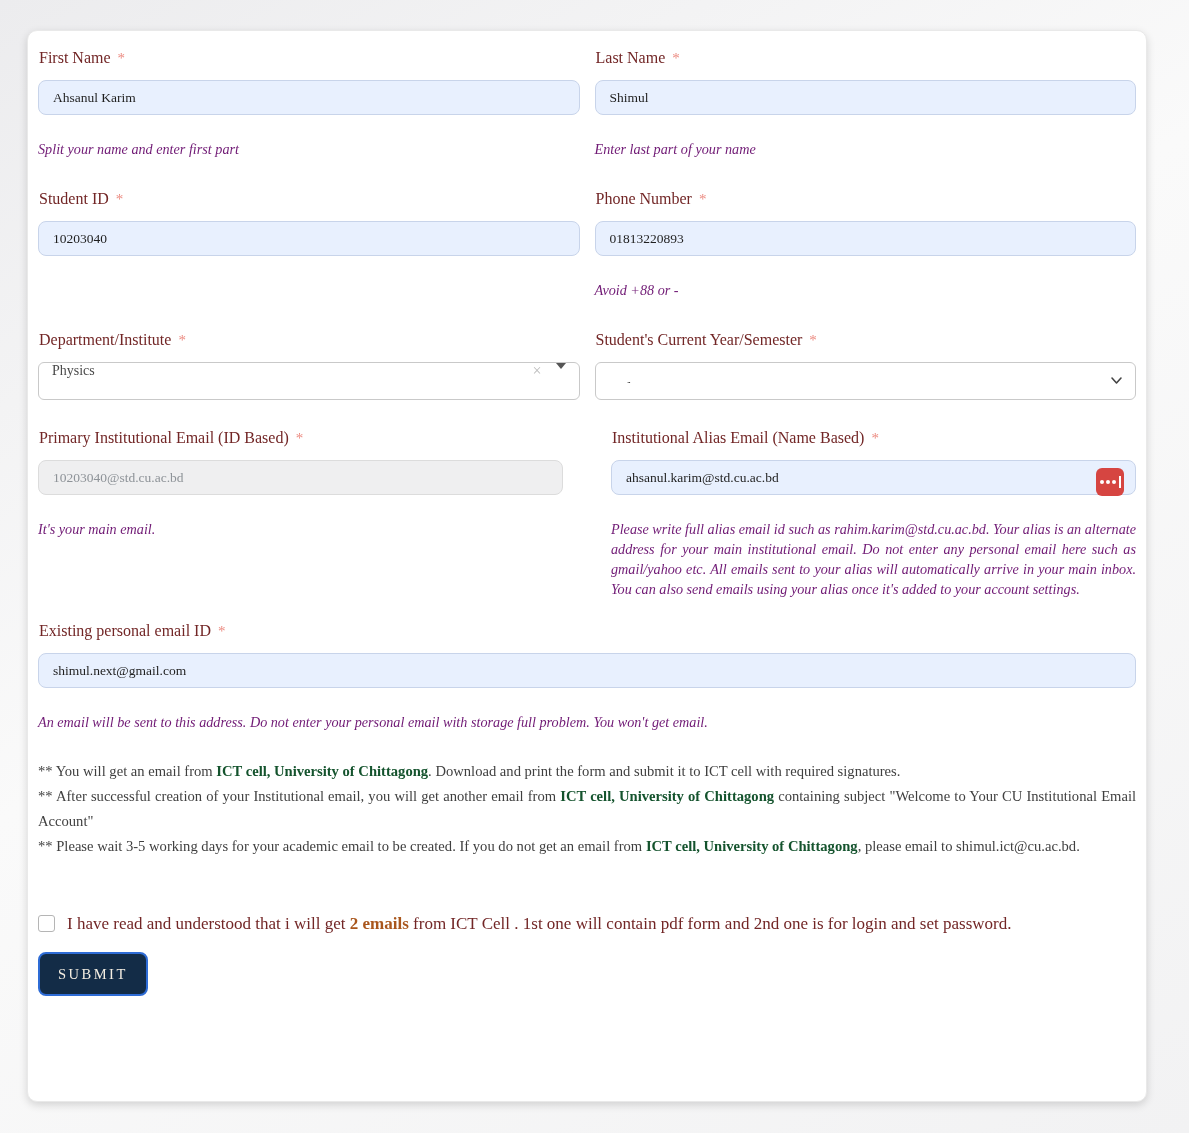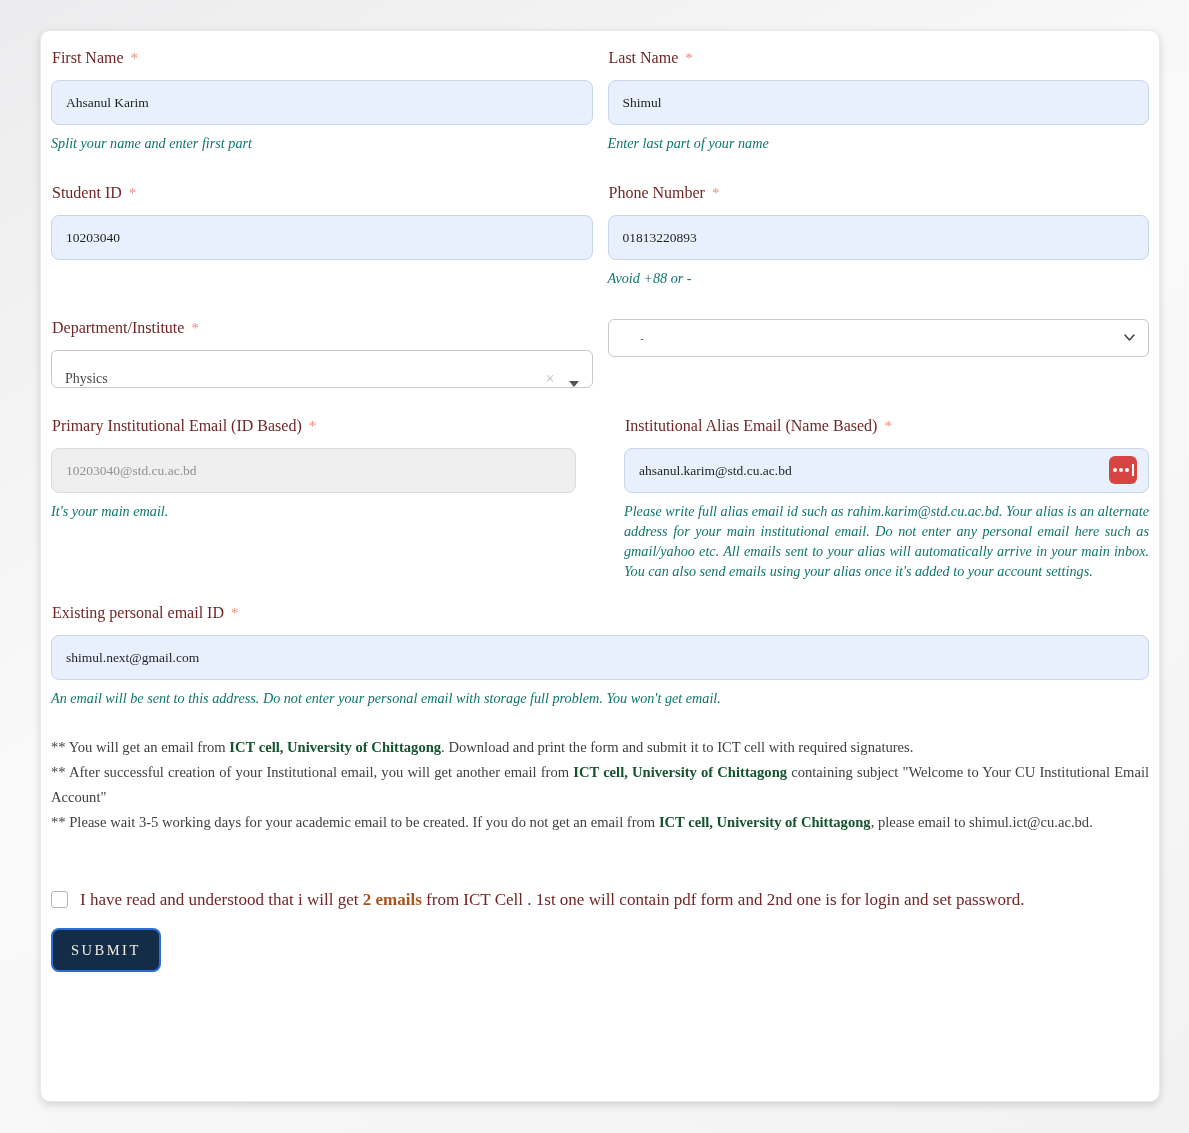--- a/index.html
+++ b/index.html
@@ -8,58 +8,58 @@
     font-family: "Liberation Serif", "DejaVu Serif", serif;
     background:#f3f3f4;
   }
   .page {
     position:relative;
     width:1189px; height:1133px;
     background: linear-gradient(150deg, #ececee 0%, #fafafa 45%, #f2f2f3 100%);
     overflow:hidden;
   }
   .card {
-    position:absolute; left:40px; top:30px;
+    position:absolute; left:27px; top:30px;
     width:1120px; height:1072px;
     background:#ffffff;
     border:1px solid #e9e9e9;
     border-radius:10px;
     box-shadow:0 3px 9px rgba(0,0,0,.15);
     padding:18px 10px 0 10px;
   }
   .row { display:grid; grid-template-columns:1fr 1fr; column-gap:15px; }
   .row1,.row2 { margin-bottom:31px; }
   .row3 { margin-bottom:29px; }
   .row4 { margin-bottom:23px;gap:48px; }
   .row5 { margin-bottom:27px; }
   .label {
     font-size:16px; color:#722626; margin:0 0 13px 1px; line-height:18px;
   }
   .req { color:#ec8a80; margin-left:7px; font-size:15px; }
   .input {
-    display:block; width:100%; height:45px;
+    display:block; width:100%; height:35px;
     background:#e8f0fe;
     border:1px solid #c8d4ea;
     border-radius:8px;
     padding:0 14px;
     font-family:"Liberation Serif","DejaVu Serif",serif;
     font-size:13.5px; color:#1f1f1f;
     outline:none;
   }
   .input:disabled {
     background:#efeff0; border-color:#dcdcdc; color:#8e9398;
   }
   .helper {
-    font-style:italic; color:#0f766e;
-    font-size:14.2px; line-height:20px; margin-top:8px;
+    font-style:italic; color:#701a75;
+    font-size:14.2px; line-height:20px; margin-top:24px;
   }
   .helper.long { line-height:20px; text-align:justify; }
   
   .selectbox {
-    display:flex; align-items:flex-end;
+    display:flex; align-items:flex-start;
     height:38px; width:100%;
     background:#fff; border:1px solid #c9c9c9; border-radius:6px;
     padding:0 13px; cursor:pointer;
   }
   .sel-value { font-size:14px; color:#4a4a4a; }
   .clear { margin-left:auto; color:#bcbcbc; font-size:16px; line-height:1; padding:0 4px; }
   .caret {
     width:0; height:0; margin-left:10px;
     border-left:5px solid transparent; border-right:5px solid transparent;
     border-top:6px solid #555;
@@ -153,20 +153,23 @@
         <div class="label">
           <span>Department/Institute</span><span class="req">*</span>
         </div>
         <div class="selectbox">
           <span class="sel-value">Physics</span>
           <span class="clear">×</span>
           <span class="caret"></span>
         </div>
       </div>
       <div class="field">
+        <div class="label">
+          <span>Student's Current Year/Semester</span><span class="req">*</span>
+        </div>
         <div class="native-wrap">
           <select class="native">
             <option>3rd Year</option>
           </select>
           <svg class="chev" width="13" height="13" viewBox="0 0 13 13">
               <polyline points="2,4 6.5,9 11,4" fill="none" stroke="#444" stroke-width="1.6" stroke-linecap="round" stroke-linejoin="round"></polyline>
             </svg>
         </div>
       </div>
     </div>

